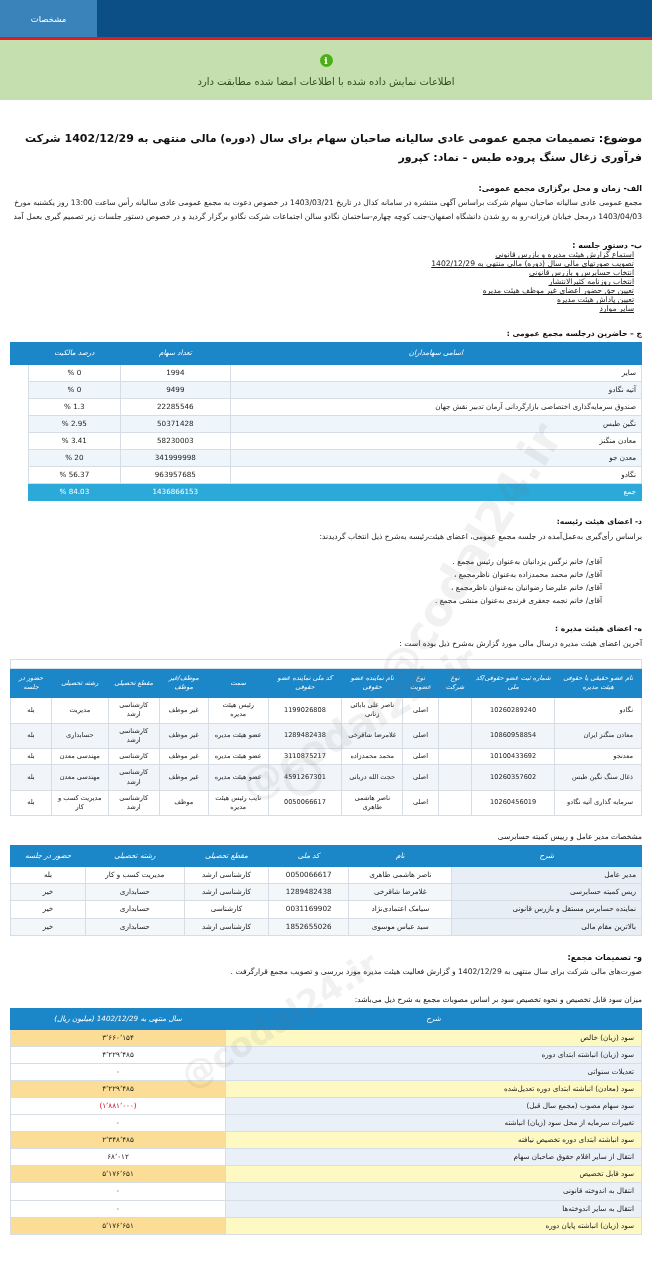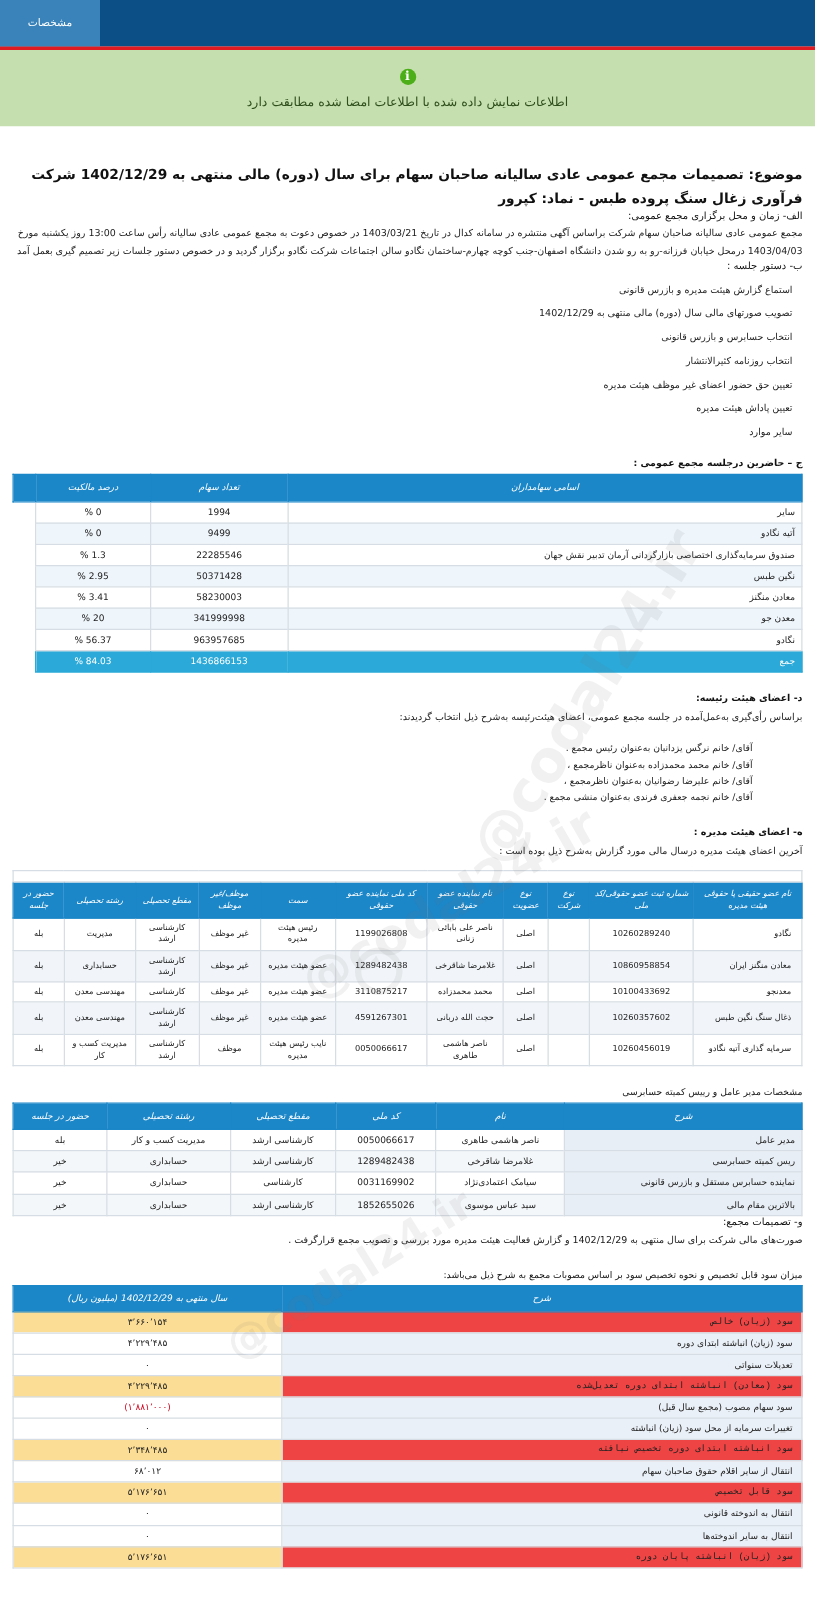--- a/index.html
+++ b/index.html
@@ -17,21 +17,21 @@
   .topbar {
     position: relative;
     height: 37px;
     background: #0b4f86;
     display: flex;
     justify-content: flex-start;
     align-items: stretch;
   }
   .topbar .spacer { flex: 1 1 auto; }
   .tab-active {
-    width: 80px;
+    width: 97px;
     background: #3a83ba;
     color: #ffffff;
     font-size: 8.5px;
     display: flex;
     align-items: center;
     justify-content: center;
     letter-spacing: .3px;
   }
   .redline { height: 3px; background: #e01b22; width: 100%; }
 
@@ -63,39 +63,39 @@
   .content { padding: 0 10px; }
   .subject {
     margin-top: 30px;
     font-size: 11px;
     font-weight: bold;
     color: #111;
     text-align: right;
     line-height: 1.7;
   }
   .sec-title {
-    margin-top: 0;
+    margin-top: 17px;
     font-size: 8px;
-    font-weight: normal;
+    font-weight: bold;
     color: #111;
     text-align: right;
   }
   .para {
     font-size: 7.6px;
     color: #1a1a1a;
     text-align: right;
     line-height: 1.85;
     margin-top: 3px;
   }
   .agenda-item {
     font-size: 7.6px;
     color: #1a1a1a;
     text-align: right;
-    margin-top: 10px;
     padding-right: 8px;
+    text-decoration: underline;
   }
   .list-line {
     font-size: 7.4px;
     color: #1a1a1a;
     text-align: right;
     padding-right: 40px;
     line-height: 1.75;
   }
   .lbl {
     font-size: 7.6px;
@@ -157,21 +157,21 @@
   .t-board td.nm { text-align: right; padding-right: 8px; }
 
   .t-mgmt tr:nth-child(odd) td { background: #ffffff; }
   .t-mgmt tr:nth-child(even) td { background: #f4f7fa; }
   .t-mgmt td.desc { text-align: right; background: #e8eef5 !important; }
 
   
   .t-fin th.head-amt { width: 215px; }
   .t-fin td.desc { text-align: right; padding-right: 7px; }
   .t-fin td.amt { text-align: center; }
-  .t-fin tr.hl td.desc { background: #ef4444; font-family: Liberation Mono, monospace; }
+  .t-fin tr.hl td.desc { background: #fef9c3; }
   .t-fin tr.hl td.amt { background: #fbdd95; }
   .t-fin tr.pl td.desc { background: #eaf0f7; }
   .t-fin tr.pl td.amt { background: #ffffff; }
   .t-fin td.neg { color: #d0021b; }
 
   
   .wm {
     position: absolute;
     font-family: "DejaVu Sans", sans-serif;
     color: rgba(120,120,120,0.10);

